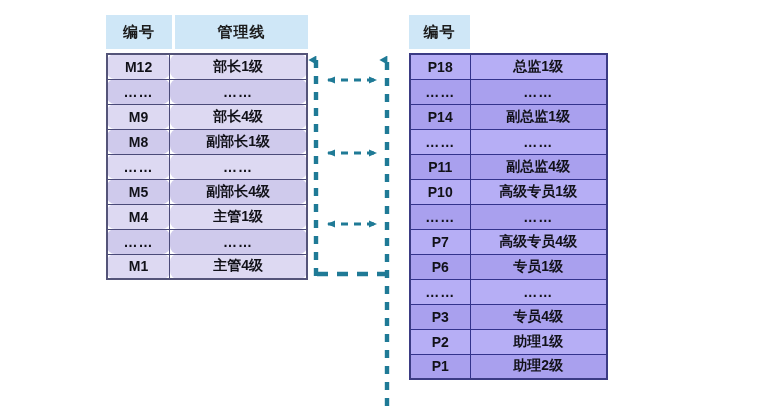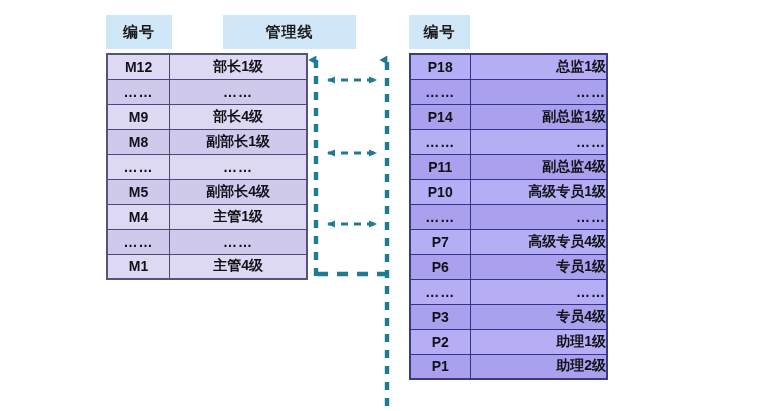--- a/index.html
+++ b/index.html
@@ -18,21 +18,21 @@
     background:#cfe7f7;
     color:#1b1b1b;
     font-weight:bold;
     display:flex;align-items:center;justify-content:center;
     letter-spacing:1px;
     font-size:15px;
     height:34px;
     box-sizing:border-box;
   }
   #hdr-m-id   {left:106px;top:7px;width:66px;}
-  #hdr-m-name {left:175px;top:7px;width:133px;margin-left:48px;}
+  #hdr-m-name {left:175px;top:7px;width:133px;}
   #hdr-p-id   {left:409px;top:7px;width:61px;}
   #hdr-p-name {left:473px;top:7px;width:137px;}
 
   
   .tbl{
     position:absolute;
     border-collapse:collapse;
     border-spacing:0;
     table-layout:fixed;
     box-sizing:border-box;
@@ -51,34 +51,34 @@
     white-space:nowrap;
   }
   .tbl td.id{width:47px;}
   .tbl td.name{width:112px;}
 
   
   #tbl-mgmt{
     left:106px;top:45px;width:202px;
     border:2px solid #545479;
   }
-  #tbl-mgmt td{background:#ddd9f2;border-color:#4a4a78;}
+  #tbl-mgmt td{background:#ddd9f2;border-color:#4a4a78;border-radius:8px;}
   #tbl-mgmt tr.alt td{background:#cfcaec;}
   #tbl-mgmt td.id{width:62px;}
   #tbl-mgmt td.name{width:136px;}
 
   
   #tbl-prof{
     left:409px;top:45px;width:167px;
     border:2px solid #3b3b84;
   }
   #tbl-prof td{background:#b6aef5;border-color:#33338c;}
   #tbl-prof tr.alt td{background:#a9a0ee;}
   #tbl-prof td.id{width:60px;}
-  #tbl-prof td.name{width:137px;text-align:right;}
+  #tbl-prof td.name{width:137px;}
 
   .ellip{letter-spacing:1px;font-weight:bold;color:#3a3a55;}
 
   
   .conn-svg{position:absolute;left:0;top:0;width:758px;height:411px;pointer-events:none;}
 </style>
 </head>
 <body>
 
 <div class="canvas">

